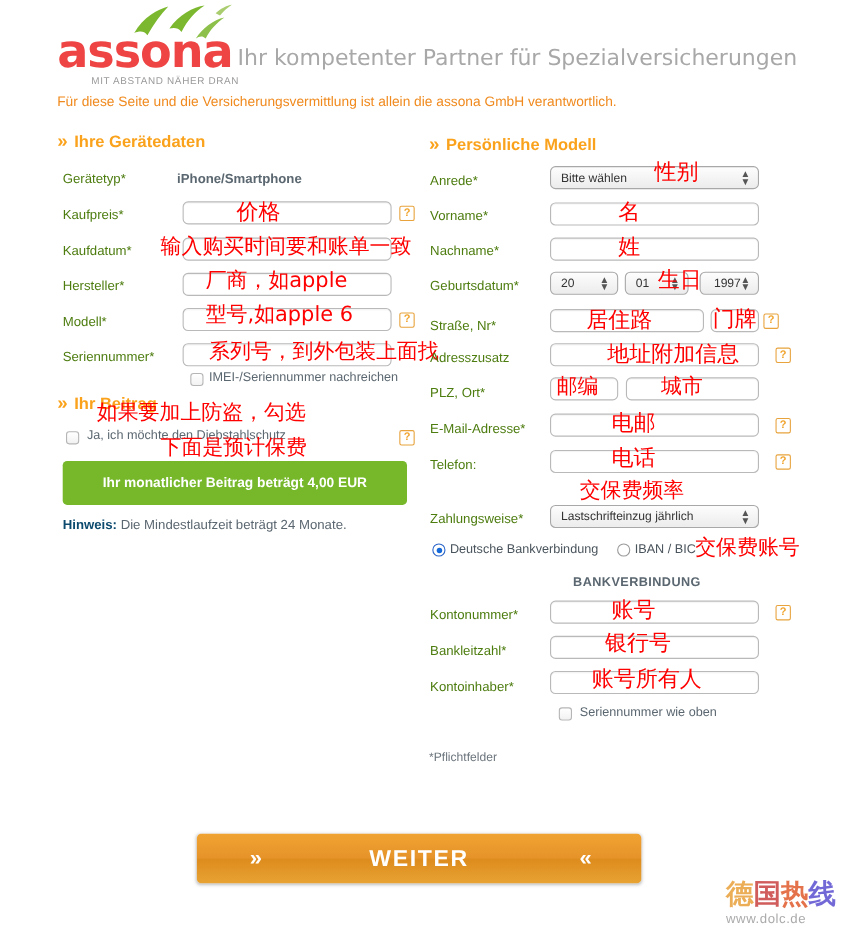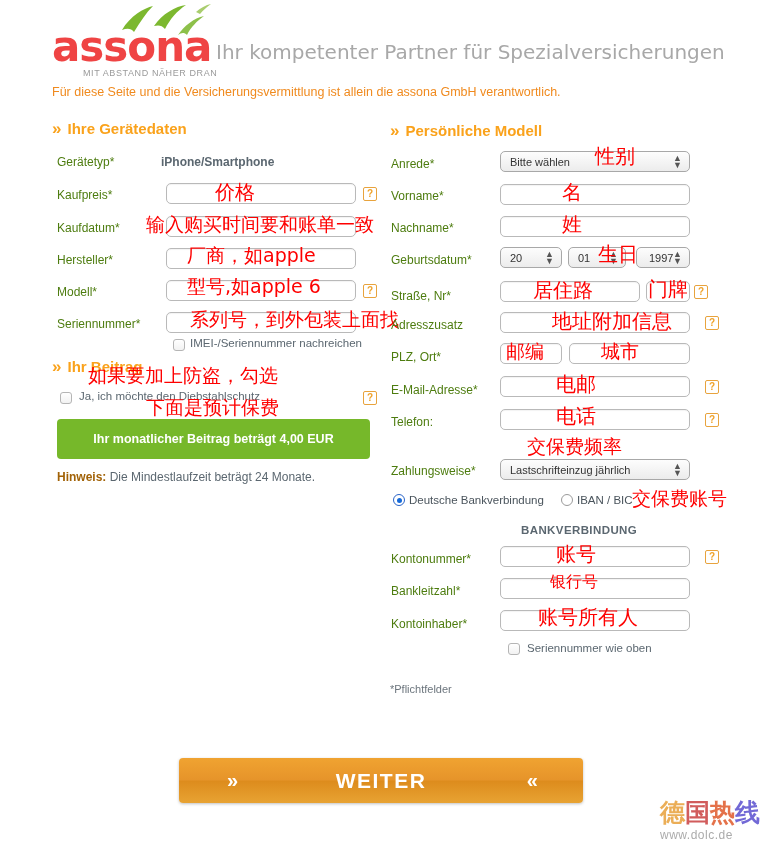--- a/index.html
+++ b/index.html
@@ -140,21 +140,21 @@
     width: 313px; height: 40px;
     background: #76b82a;
     border-radius: 4px;
     display: flex; align-items: center; justify-content: center;
     color: #fff; font-size: 12.5px; font-weight: bold;
   }
   #hinweis {
     position: absolute; left: 57px; top: 470px;
     font-size: 12px; color: #5b6770; white-space: nowrap;
   }
-  #hinweis b { color: #a16207; }
+  #hinweis b { color: #0c4a6e; }
 
   
   #bank-title {
     position: absolute; left: 521px; top: 524px;
     font-size: 11.5px; font-weight: bold; color: #5b6770;
     letter-spacing: 0.4px;
   }
   #pflicht {
     position: absolute; left: 390px; top: 683px;
     font-size: 11px; color: #6c757d;
@@ -332,21 +332,21 @@
 
   <div id="bank-title">BANKVERBINDUNG</div>
 
   <div class="lbl" style="left:391px; top:552px;">Kontonummer*</div>
   <div class="fld" style="left:500px; top:546px; width:190px;"></div>
   <div class="helpbox" style="left:705px; top:550px;">?</div>
   <div class="anno" style="left:556px; top:544px; font-size:20px;">账号</div>
 
   <div class="lbl" style="left:391px; top:584px;">Bankleitzahl*</div>
   <div class="fld" style="left:500px; top:578px; width:190px;"></div>
-  <div class="anno" style="left:550px; top:574px; font-size:16px;">银行号</div>
+  <div class="anno" style="left:550px; top:574px; font-size:20px;">银行号</div>
 
   <div class="lbl" style="left:391px; top:617px;">Kontoinhaber*</div>
   <div class="fld" style="left:500px; top:610px; width:190px;"></div>
   <div class="anno" style="left:538px; top:607px; font-size:20px;">账号所有人</div>
 
   <div class="cbx" style="left:508px; top:643px;"></div>
   <div class="cbx-lbl" style="left:527px; top:642px;">Seriennummer wie oben</div>
 
   <div id="pflicht">*Pflichtfelder</div>
 

